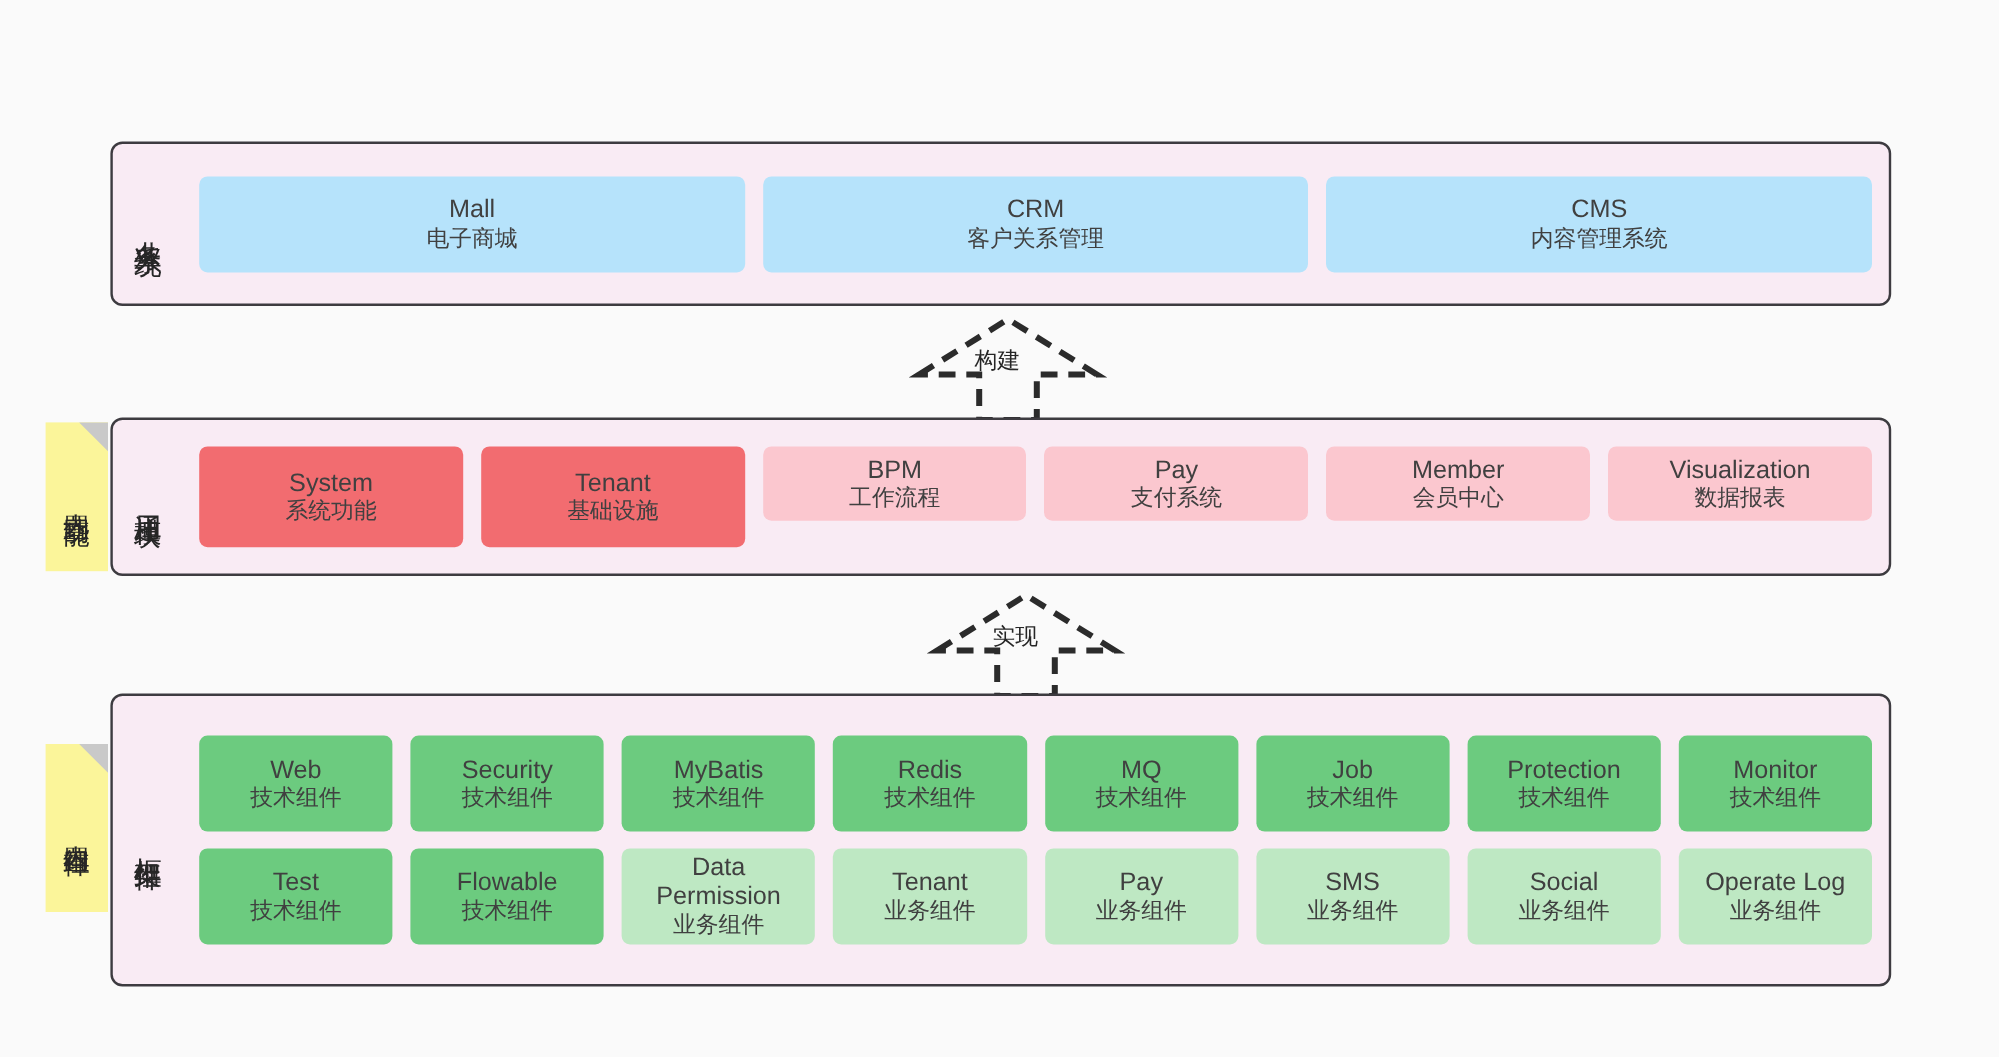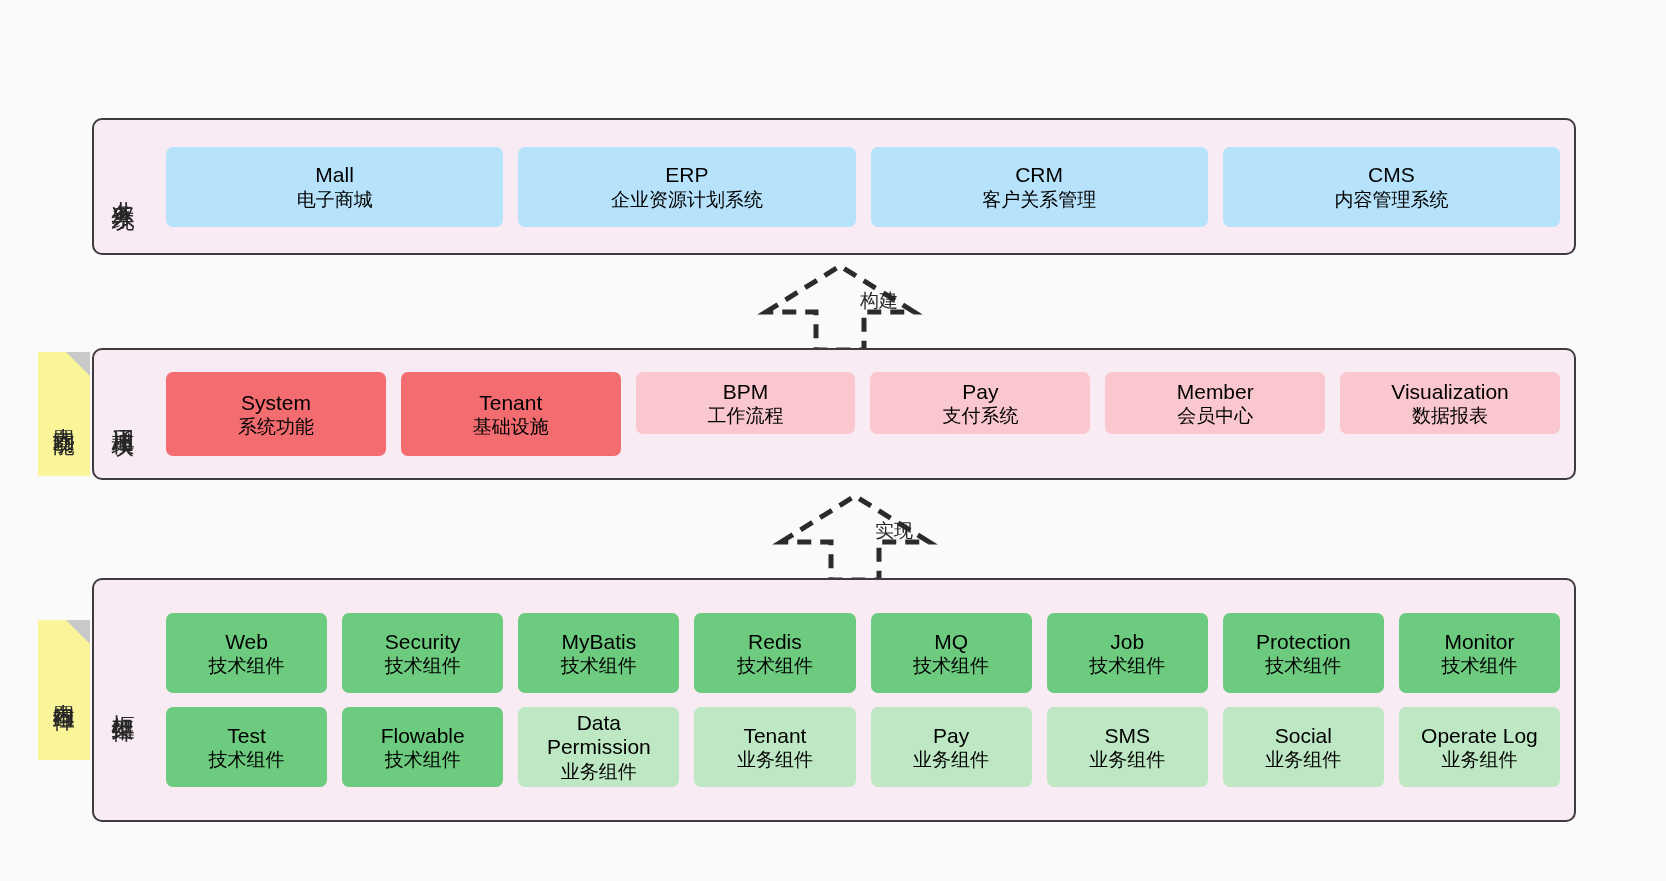--- a/index.html
+++ b/index.html
@@ -60,21 +60,21 @@
   
   .box {
     flex: 1 1 0;
     min-width: 0;
     border-radius: 7px;
     display: flex;
     flex-direction: column;
     align-items: center;
     justify-content: center;
     text-align: center;
-    color: #000000;
+    color: #404040;
     padding: 6px 4px;
     line-height: 1.22;
   }
   .box .en { font-size: 21px; }
   .box .cn { font-size: 19px; }
   .box.multiline .en { line-height: 1.15; }
 
   .biz   { background: #b6e3fb; height: 80px; }
   .mod-strong { background: #f26c70; height: 84px; }
   .mod-soft   { background: #fbc7cf; height: 62px; }
@@ -107,40 +107,35 @@
 
   
   .arrow { position: absolute; }
   .arrow svg { display: block; overflow: visible; }
   .arrow-label {
     position: absolute;
     font-size: 19px;
     color: #262626;
     white-space: nowrap;
     user-select: none;
-    margin-left: 48px;
   }
 </style>
 </head>
 <body>
 
 <div id="canvas">
 
   <div class="layer" id="layer-business" style="left:92px; top:118px; width:1484px; height:137px;">
     <div class="layer-title">业务系统</div>
     <div class="layer-body">
       <div class="row">
 
         <div class="box biz">
           <span class="en">Mall</span>
           <span class="cn">电子商城</span>
-        </div>
-        <div class="box biz">
-          <span class="en">ERP</span>
-          <span class="cn">企业资源计划系统</span>
         </div>
         <div class="box biz">
           <span class="en">CRM</span>
           <span class="cn">客户关系管理</span>
         </div>
         <div class="box biz">
           <span class="en">CMS</span>
           <span class="cn">内容管理系统</span>
         </div>
 

